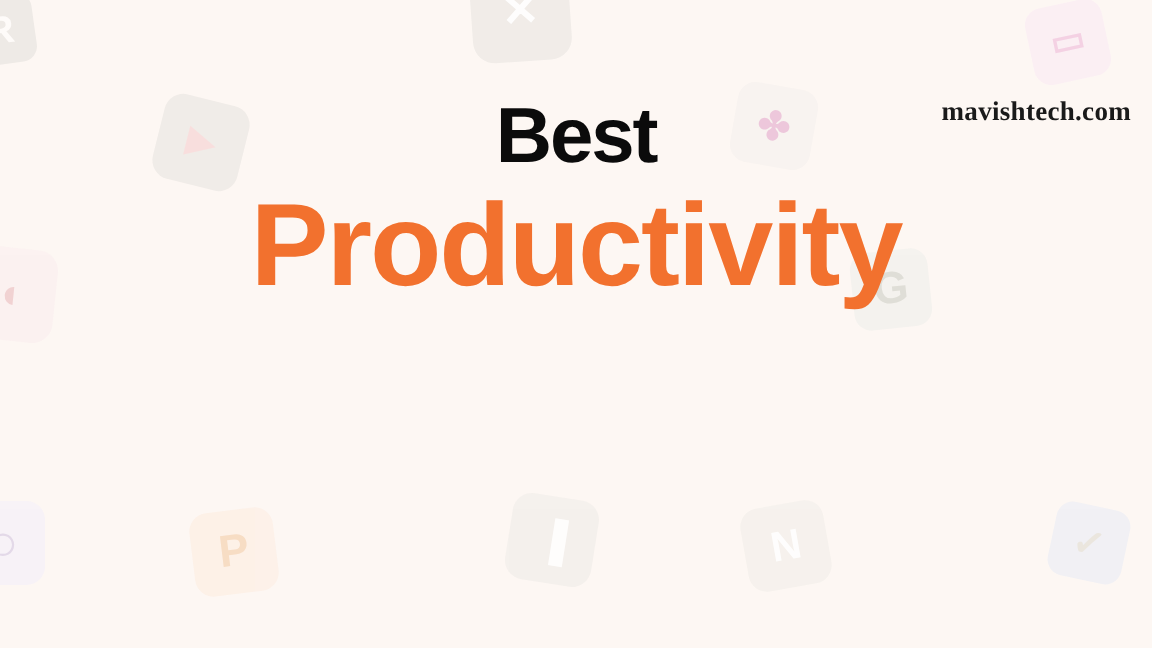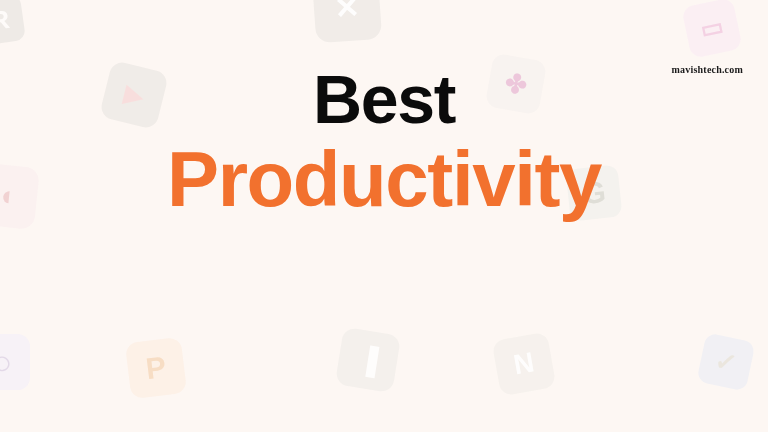--- a/index.html
+++ b/index.html
@@ -46,39 +46,39 @@
     text-align: center;
     z-index: 5;
   }
   .line {
     display: block;
     line-height: 0.98;
     letter-spacing: -1.4px;
     white-space: nowrap;
   }
   .line-1 {
-    font-size: 68px;
+    font-size: 52px;
     font-weight: 700;
     color: #0b0b0b;
     margin-bottom: 8px;
   }
   .line-2, .line-3 {
     font-size: 78px;
     font-weight: 700;
     color: #f2712e;
   }
   .line-2 { margin-bottom: 6px; }
 
   
   #watermark {
     position: absolute;
-    right: 25px;
+    right: 14px;
     top: 64px;
     font-family: "Liberation Serif", serif;
-    font-size: 10px;
+    font-size: 18px;
     font-weight: 700;
     color: #1a1a1a;
     letter-spacing: 0.2px;
     z-index: 10;
   }
 </style>
 </head>
 <body>
 
 <div id="canvas" style="background: rgb(253, 247, 243);">

